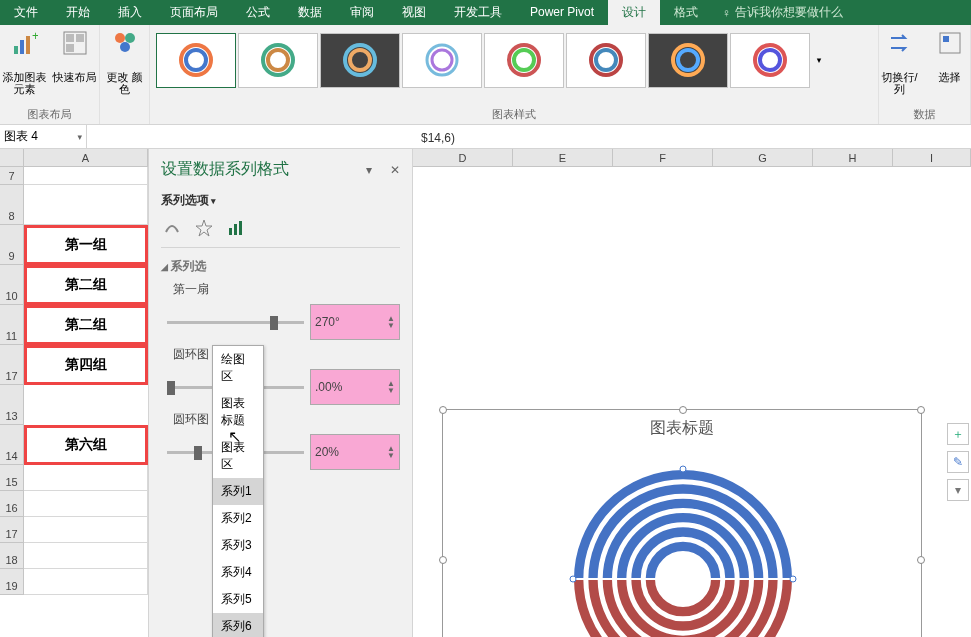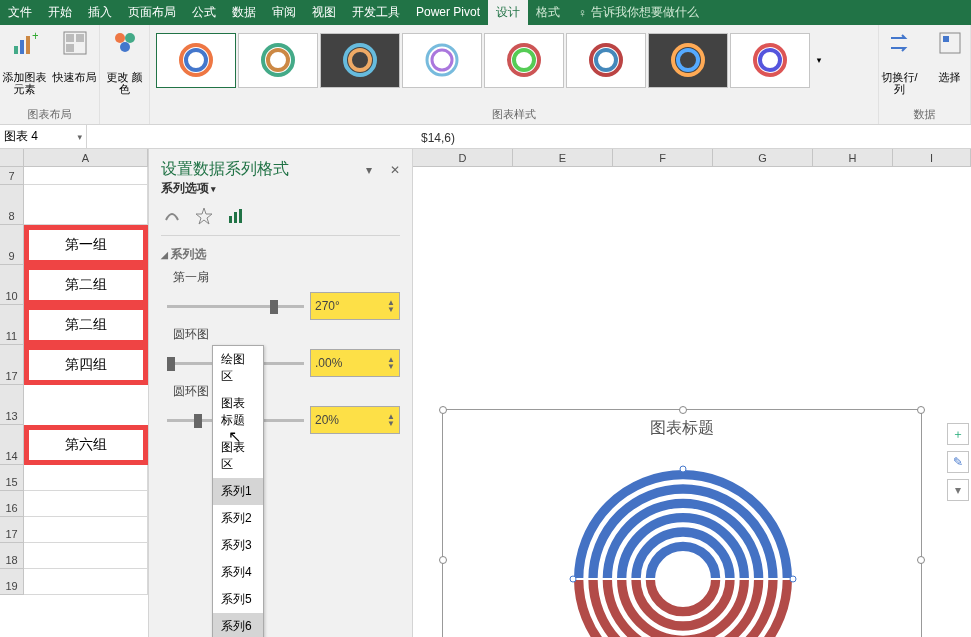--- a/index.html
+++ b/index.html
@@ -1,20 +1,20 @@
 <!DOCTYPE html>
 <html><head>
 <meta charset="utf-8">
 <style>
 * { margin: 0; padding: 0; box-sizing: border-box; font-family: "Microsoft YaHei", Arial, sans-serif; }
 body { width: 971px; height: 637px; background: #fff; overflow: hidden; font-size: 12px; }
 
 
 .ribbon-tabs { background: #217346; height: 25px; display: flex; align-items: center; color: #fff; font-size: 12px; }
-.ribbon-tabs .tab { padding: 0 8px; height: 25px; line-height: 25px; cursor: pointer; }
+.ribbon-tabs .tab { padding: 0 14px; height: 25px; line-height: 25px; cursor: pointer; }
 .ribbon-tabs .tab.active { background: #f1f1f1; color: #217346; }
 .ribbon-tabs .tab.secondary { color: #d0e8d4; }
 .tell-me { display: flex; align-items: center; gap: 4px; color: #d0e8d4; padding-left: 10px; }
 
 
 .ribbon { background: #f1f1f1; height: 100px; display: flex; border-bottom: 1px solid #d4d4d4; }
 .ribbon-group { border-right: 1px solid #e1e1e1; padding: 4px 6px 2px; display: flex; flex-direction: column; justify-content: space-between; align-items: center; }
 .ribbon-group-label { font-size: 11px; color: #666; text-align: center; margin-top: 2px; }
 .ribbon-controls { display: flex; gap: 6px; align-items: flex-start; height: 72px; }
 .big-btn { display: flex; flex-direction: column; align-items: center; justify-content: center; width: 44px; cursor: pointer; }
@@ -39,35 +39,35 @@
 .col-headers { position: absolute; top: 0; left: 0; right: 0; height: 18px; display: flex; background: #e6e6e6; border-bottom: 1px solid #c5c5c5; }
 .row-header { width: 24px; background: #e6e6e6; border-right: 1px solid #c5c5c5; }
 .col-h { border-right: 1px solid #c5c5c5; text-align: center; font-size: 11px; color: #444; line-height: 18px; }
 
 
 .rows { position: absolute; top: 18px; left: 0; right: 0; bottom: 0; }
 .row { display: flex; height: 40px; }
 .row.first { height: 18px; }
 .rh { width: 24px; background: #e6e6e6; border-right: 1px solid #c5c5c5; border-bottom: 1px solid #c5c5c5; text-align: center; font-size: 11px; color: #444; display: flex; align-items: flex-end; justify-content: center; padding-bottom: 2px; }
 .cell { border-right: 1px solid #d8d8d8; border-bottom: 1px solid #d8d8d8; display: flex; align-items: center; justify-content: center; font-size: 14px; }
-.cell.bordered { border: 5px solid #ef4444; }
+.cell.bordered { border: 3px solid #ef4444; font-weight: bold; }
 
 
 .pane { position: absolute; top: 0; left: 148px; width: 265px; bottom: 0; background: #f1f1f1; border-left: 1px solid #d4d4d4; border-right: 1px solid #d4d4d4; padding: 10px 12px; }
-.pane-title { color: #217346; font-size: 16px; display: flex; align-items: center; justify-content: space-between; }
+.pane-title { color: #217346; font-size: 16px; display: flex; align-items: center; justify-content: space-between; margin-bottom: 12px; }
 .pane-title .actions { display: flex; gap: 18px; color: #666; font-size: 12px; }
 .pane-sub { font-size: 12px; font-weight: bold; color: #333; margin-bottom: 8px; }
 .pane-sub .dd { font-size: 9px; margin-left: 2px; }
 .pane-icons { display: flex; gap: 10px; margin-bottom: 10px; padding-bottom: 8px; border-bottom: 1px solid #d4d4d4; }
 .pane-icons .pic { width: 22px; height: 22px; display: flex; align-items: center; justify-content: center; color: #7a7a7a; }
 .opt-row { display: flex; align-items: center; margin: 6px 0; font-size: 12px; color: #444; }
 .opt-label { width: 60px; padding-left: 12px; }
 .slider { flex: 1; height: 3px; background: #bbb; position: relative; margin: 0 6px; }
 .slider .knob { position: absolute; width: 8px; height: 14px; background: #666; top: -5px; }
-.spin { width: 90px; height: 28px; border: 1px solid #aaa; background: #fde047; display: flex; align-items: center; padding: 0 4px; justify-content: space-between; }
+.spin { width: 90px; height: 36px; border: 1px solid #aaa; background: #f9a8d4; display: flex; align-items: center; padding: 0 4px; justify-content: space-between; }
 .spin .arrows { font-size: 8px; line-height: 7px; color: #666; }
 .section-head { color: #737373; font-size: 12px; font-weight: bold; margin: 6px 0; }
 .section-head::before { content: "◢ "; font-size: 9px; }
 
 
 .dropdown { position: absolute; left: 212px; top: 196px; width: 52px; background: #fff; border: 1px solid #aaa; box-shadow: 1px 1px 3px rgba(0,0,0,0.2); z-index: 50; }
 .dropdown .item { padding: 5px 8px; font-size: 12px; cursor: pointer; }
 .dropdown .item:hover, .dropdown .item.hov { background: #d5d5d5; }
 
 .cursor { position: absolute; left: 228px; top: 278px; z-index: 60; font-size: 16px; pointer-events: none; }

